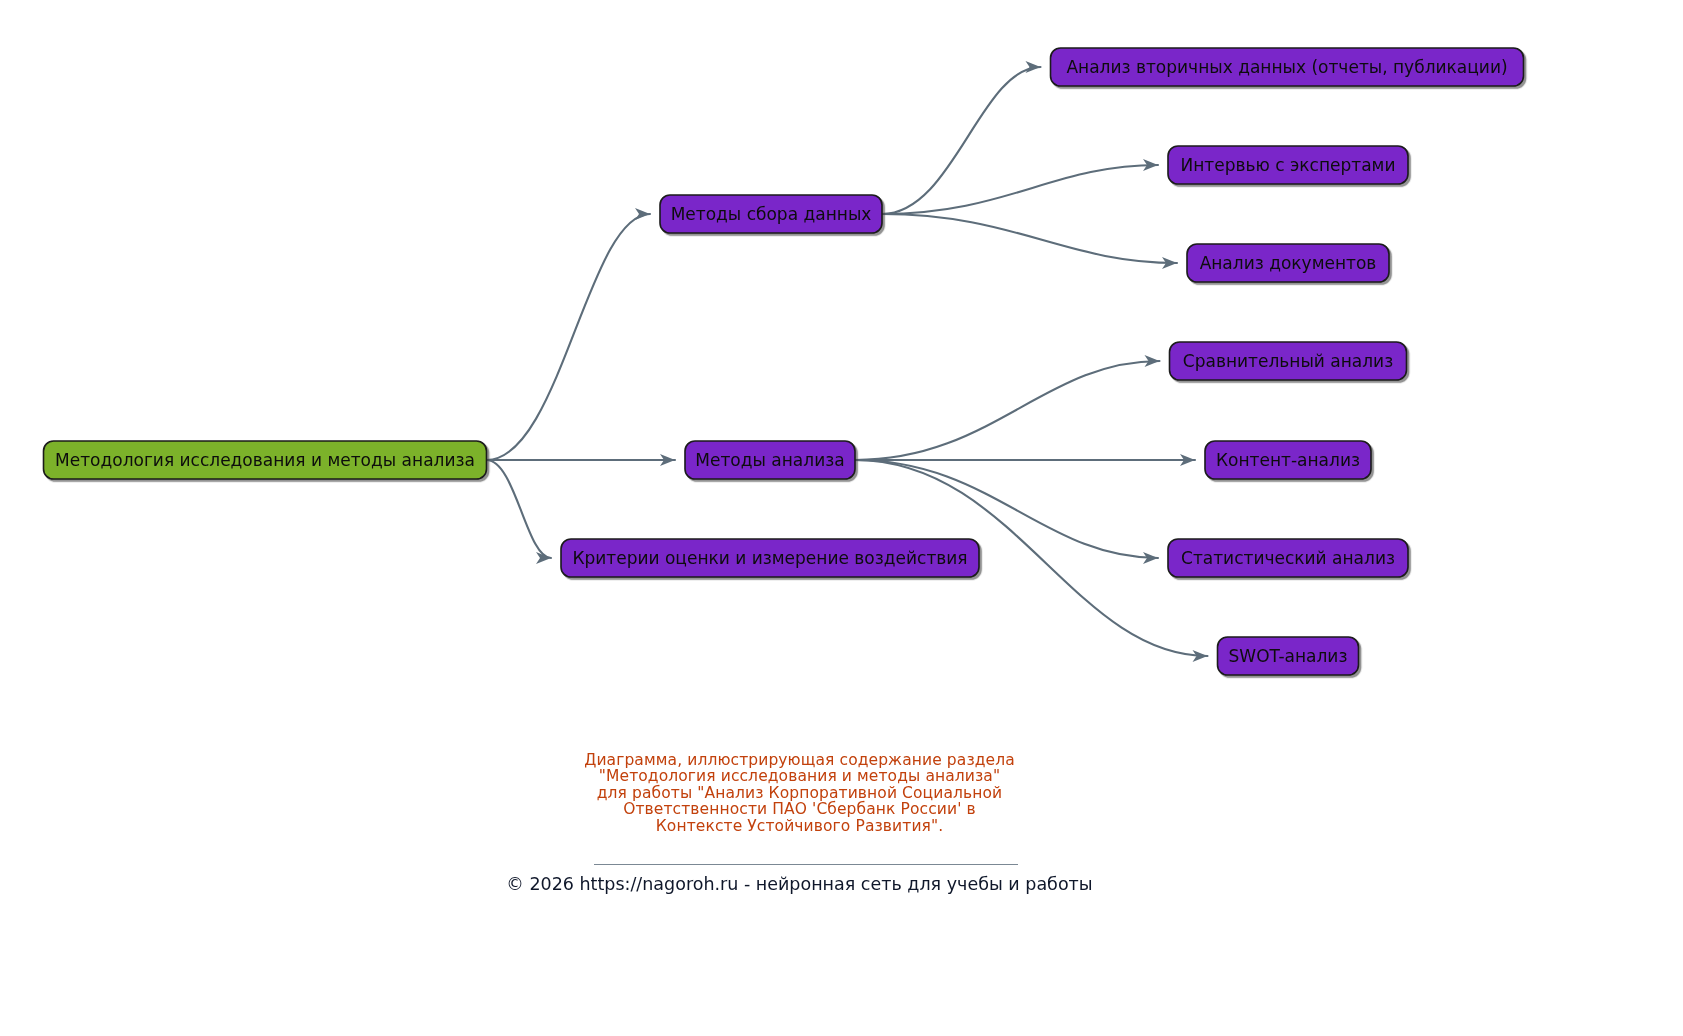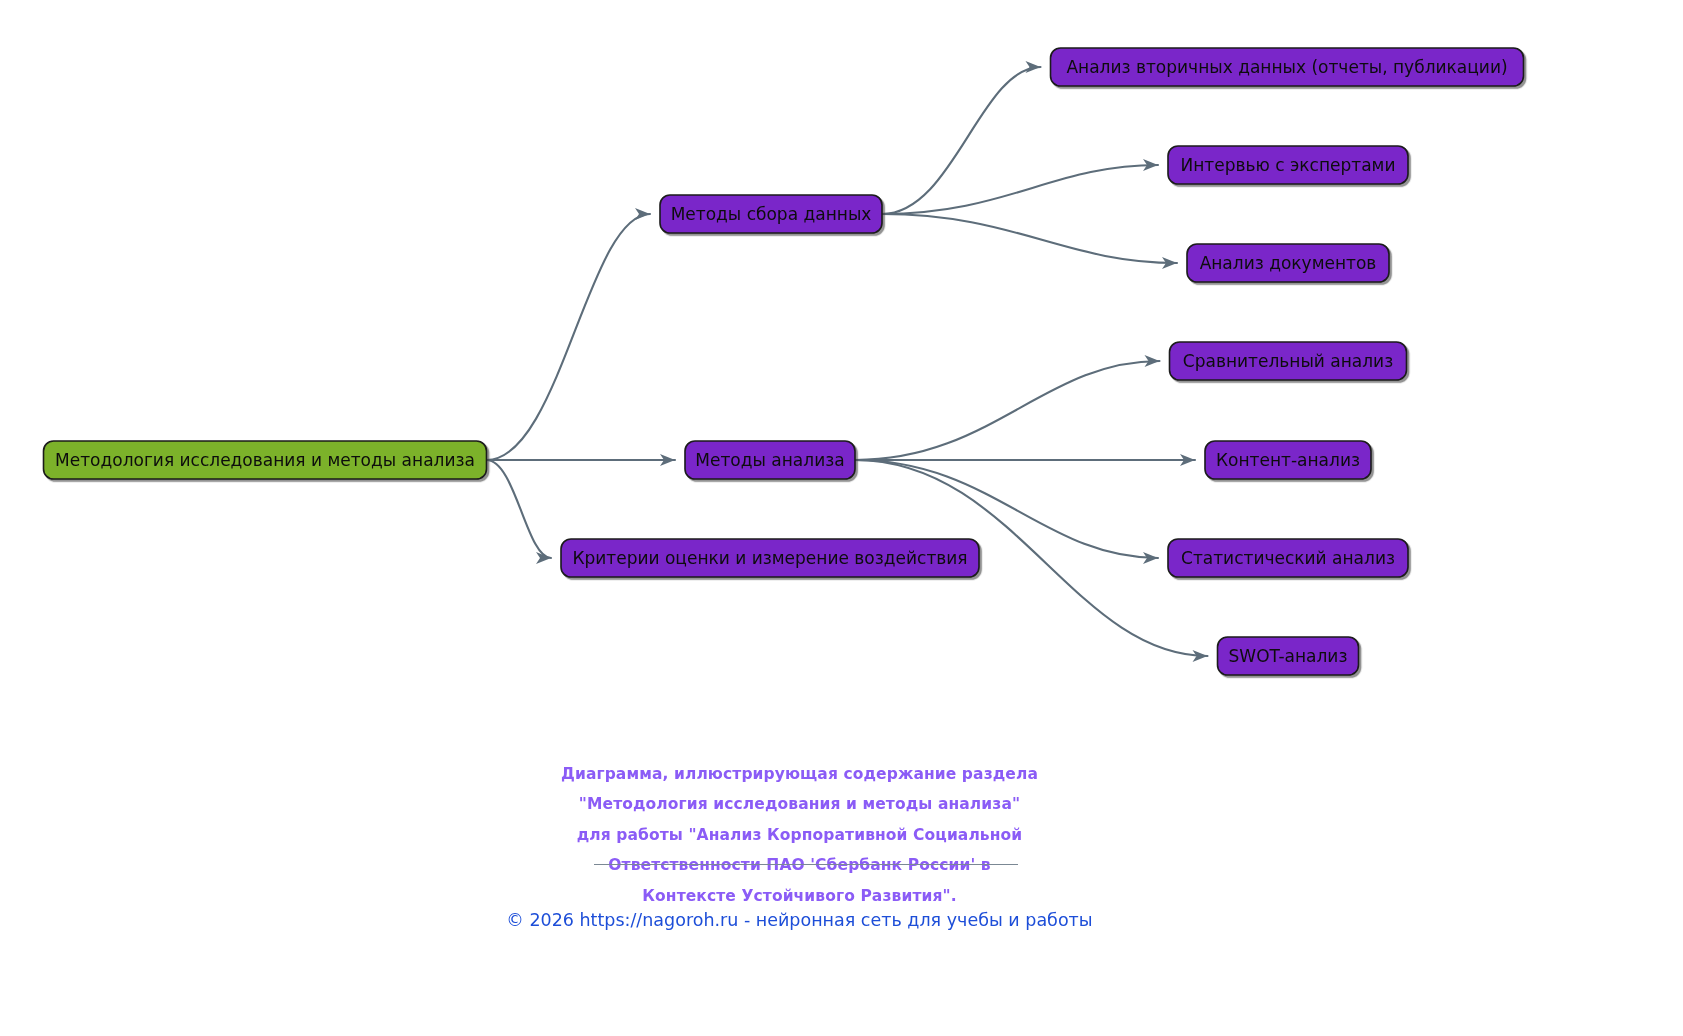--- a/index.html
+++ b/index.html
@@ -54,25 +54,25 @@
     position: absolute;
     left: 0;
     top: 752px;
     width: 1683px;
     text-align: center;
     pointer-events: none;
   }
   .caption-line {
     font-family: "DejaVu Sans", "Liberation Sans", sans-serif;
     font-size: 15.5px;
-    font-weight: bold;
-    color: #8b5cf6;
+    font-weight: normal;
+    color: #c2410c;
     line-height: 16.4px;
     letter-spacing: 0.1px;
-    margin: 14px;
+    margin: 0;
     padding: 0;
   }
   .caption-inner {
     display: inline-block;
     text-align: center;
     transform: translateX(-42px);
   }
   .divider-wrap {
     position: absolute;
     left: 0;
@@ -92,24 +92,23 @@
     position: absolute;
     left: 0;
     top: 874px;
     width: 1683px;
     text-align: center;
     pointer-events: none;
   }
   .footer-text {
     font-family: "DejaVu Sans", "Liberation Sans", sans-serif;
     font-size: 17.5px;
-    color: #1d4ed8;
+    color: #0f172a;
     transform: translateX(-42px);
     display: inline-block;
-    margin-top: 36px;
   }
 </style>
 </head>
 <body>
 
 <div id="diagram-root">
   <svg id="mindmap" viewBox="0 0 1683 1036">
     <defs>
       <filter id="nodeShadow" x="-20%" y="-40%" width="150%" height="200%">
         <feDropShadow dx="2.2" dy="2.2" stdDeviation="0.4" flood-color="#3a3a3a" flood-opacity="0.55"></feDropShadow>

